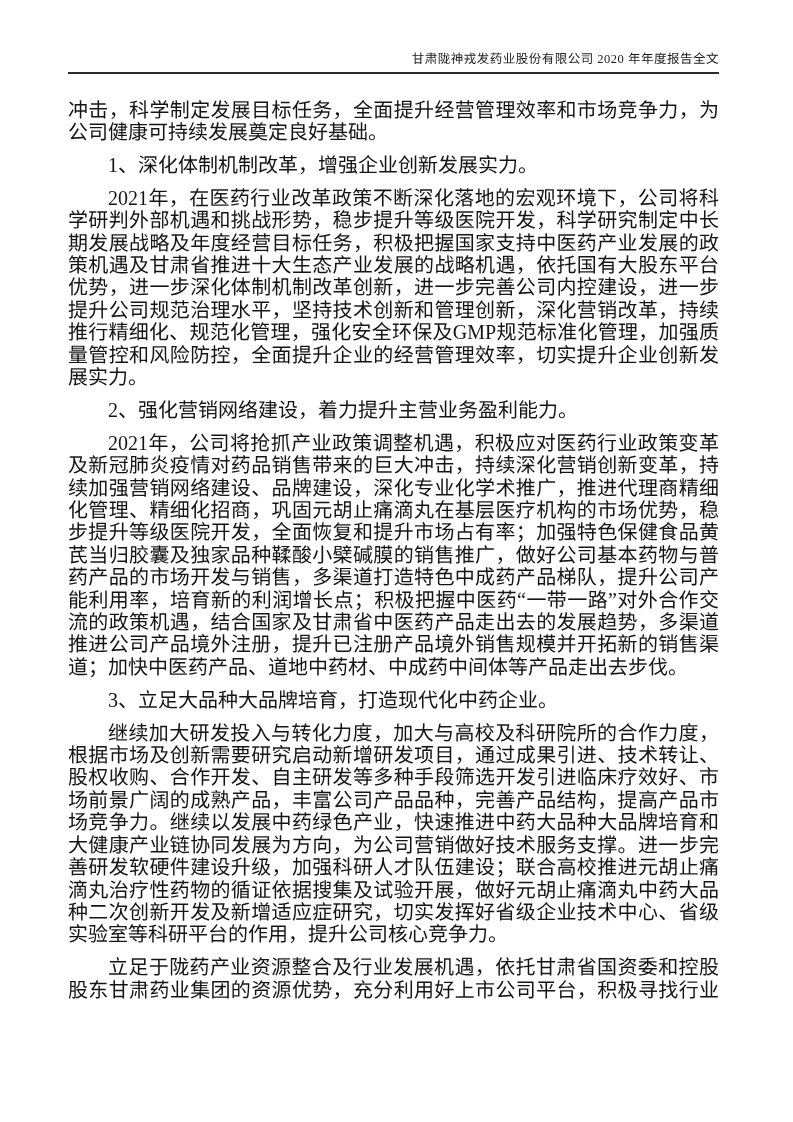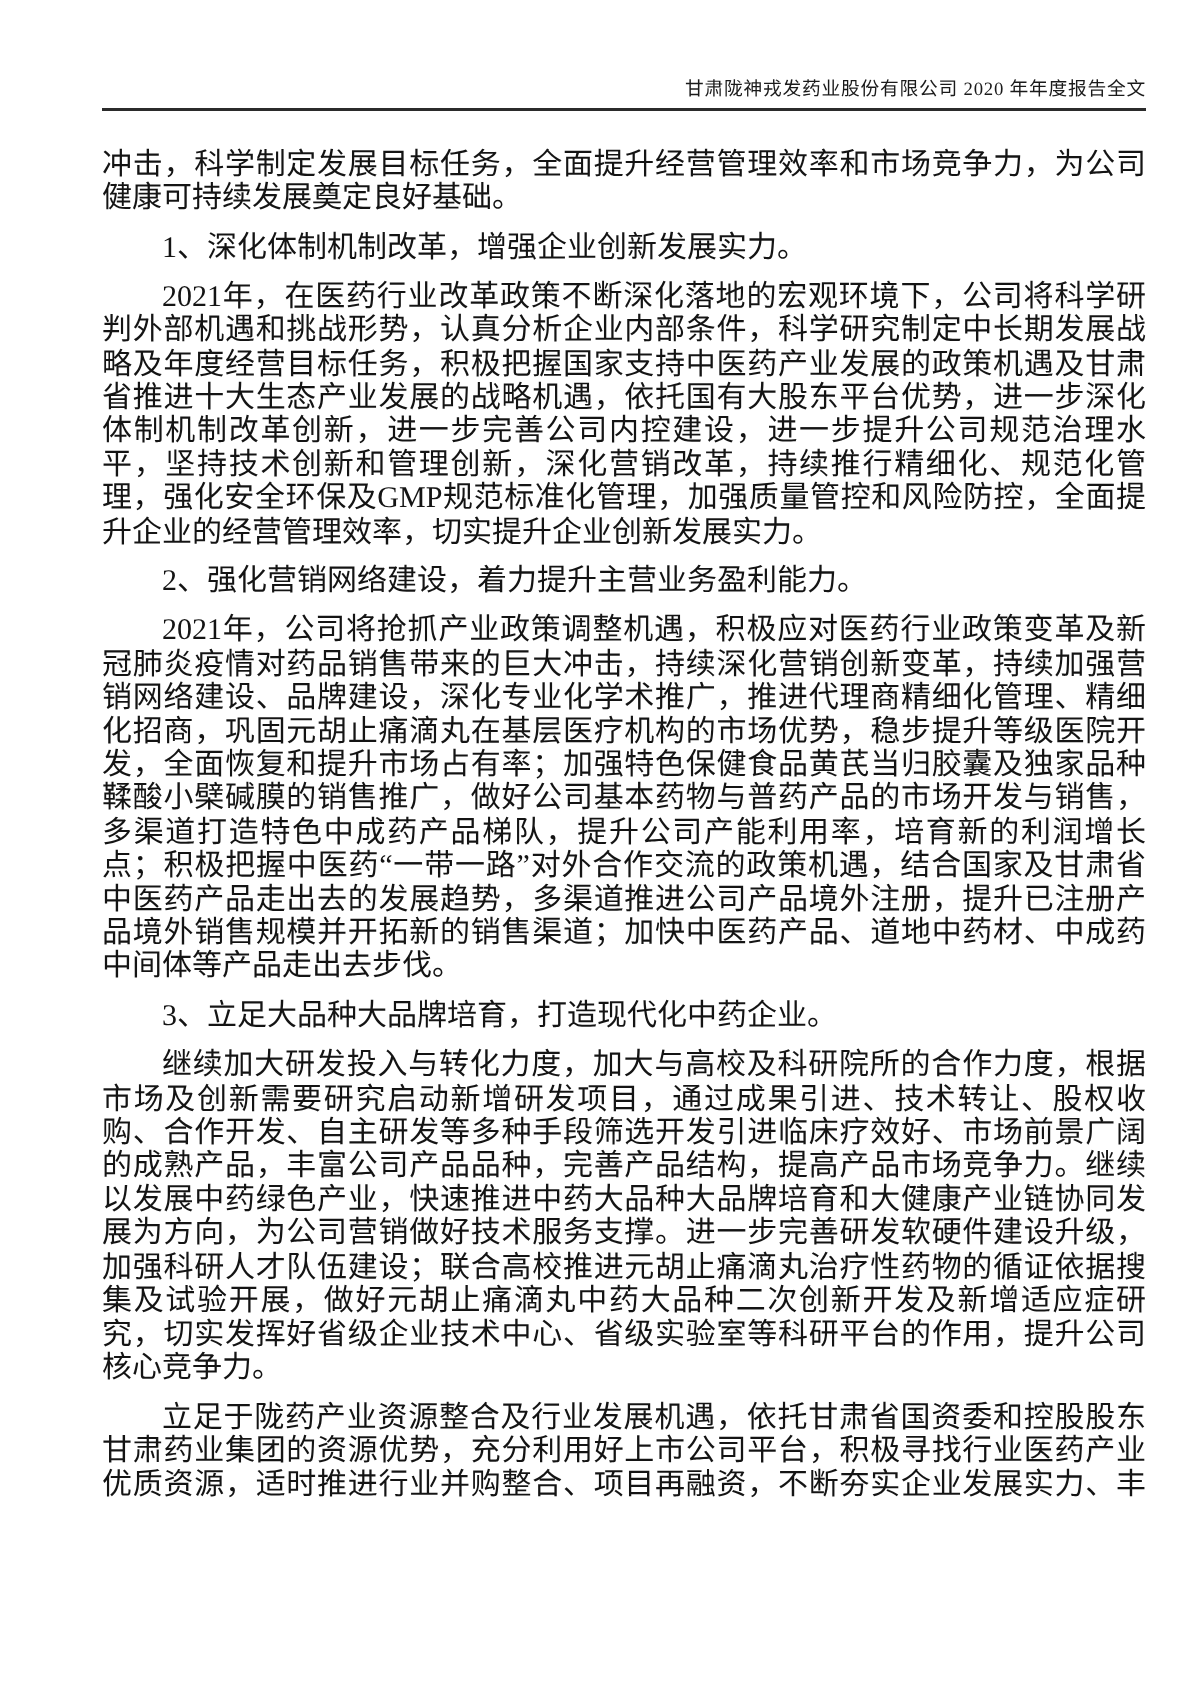--- a/index.html
+++ b/index.html
@@ -6,21 +6,21 @@
     margin: 0;
     padding: 0;
     background: #ffffff;
   }
   .page {
     position: relative;
     width: 793px;
     height: 1000px;
     background: #ffffff;
     box-sizing: border-box;
-    padding: 52px 29px 0 68px;
+    padding: 52px 74px 0 68px;
     font-family: "Liberation Serif", "DejaVu Serif", serif;
     color: #111111;
     overflow: hidden;
   }
   .report-header {
     text-align: right;
     font-size: 12.5px;
     line-height: 15px;
     letter-spacing: 0.5px;
     padding-bottom: 5px;
@@ -59,21 +59,21 @@
 
 <div class="page">
 
   <div class="report-header">甘肃陇神戎发药业股份有限公司 2020 年年度报告全文</div>
 
   <div class="content">
 
     <p class="intro">冲击，科学制定发展目标任务，全面提升经营管理效率和市场竞争力，为公司健康可持续发展奠定良好基础。</p>
 
     <p class="section-heading">1、深化体制机制改革，增强企业创新发展实力。</p>
-    <p>2021年，在医药行业改革政策不断深化落地的宏观环境下，公司将科学研判外部机遇和挑战形势，认真分析企业内部条件，科学研究制定中长期发展战略及年度经营目标任务，积极把握国家支持中医药产业发展的政策机遇及甘肃省推进十大生态产业发展的战略机遇，依托国有大股东平台优势，进一步深化体制机制改革创新，进一步完善公司内控建设，进一步提升公司规范治理水平，坚持技术创新和管理创新，深化营销改革，持续推行精细化、规范化管理，强化安全环保及GMP规范标准化管理，加强质量管控和风险防控，全面提升企业的经营管理效率，切实提升企业创新发展实力。</p>
+    <p>2021年，在医药行业改革政策不断深化落地的宏观环境下，公司将科学研判外部机遇和挑战形势，稳步提升等级医院开发，科学研究制定中长期发展战略及年度经营目标任务，积极把握国家支持中医药产业发展的政策机遇及甘肃省推进十大生态产业发展的战略机遇，依托国有大股东平台优势，进一步深化体制机制改革创新，进一步完善公司内控建设，进一步提升公司规范治理水平，坚持技术创新和管理创新，深化营销改革，持续推行精细化、规范化管理，强化安全环保及GMP规范标准化管理，加强质量管控和风险防控，全面提升企业的经营管理效率，切实提升企业创新发展实力。</p>
 
     <p class="section-heading">2、强化营销网络建设，着力提升主营业务盈利能力。</p>
     <p>2021年，公司将抢抓产业政策调整机遇，积极应对医药行业政策变革及新冠肺炎疫情对药品销售带来的巨大冲击，持续深化营销创新变革，持续加强营销网络建设、品牌建设，深化专业化学术推广，推进代理商精细化管理、精细化招商，巩固元胡止痛滴丸在基层医疗机构的市场优势，稳步提升等级医院开发，全面恢复和提升市场占有率；加强特色保健食品黄芪当归胶囊及独家品种鞣酸小檗碱膜的销售推广，做好公司基本药物与普药产品的市场开发与销售，多渠道打造特色中成药产品梯队，提升公司产能利用率，培育新的利润增长点；积极把握中医药“一带一路”对外合作交流的政策机遇，结合国家及甘肃省中医药产品走出去的发展趋势，多渠道推进公司产品境外注册，提升已注册产品境外销售规模并开拓新的销售渠道；加快中医药产品、道地中药材、中成药中间体等产品走出去步伐。</p>
 
     <p class="section-heading">3、立足大品种大品牌培育，打造现代化中药企业。</p>
     <p>继续加大研发投入与转化力度，加大与高校及科研院所的合作力度，根据市场及创新需要研究启动新增研发项目，通过成果引进、技术转让、股权收购、合作开发、自主研发等多种手段筛选开发引进临床疗效好、市场前景广阔的成熟产品，丰富公司产品品种，完善产品结构，提高产品市场竞争力。继续以发展中药绿色产业，快速推进中药大品种大品牌培育和大健康产业链协同发展为方向，为公司营销做好技术服务支撑。进一步完善研发软硬件建设升级，加强科研人才队伍建设；联合高校推进元胡止痛滴丸治疗性药物的循证依据搜集及试验开展，做好元胡止痛滴丸中药大品种二次创新开发及新增适应症研究，切实发挥好省级企业技术中心、省级实验室等科研平台的作用，提升公司核心竞争力。</p>
 
     <p>立足于陇药产业资源整合及行业发展机遇，依托甘肃省国资委和控股股东甘肃药业集团的资源优势，充分利用好上市公司平台，积极寻找行业医药产业优质资源，适时推进行业并购整合、项目再融资，不断夯实企业发展实力、丰富公司产品品种，在原药材规范种植、中药材加工提取、医药商贸物流平台打造等方面积极延伸，培育新的增长点；以外延式发展提升公司整体规模、盈利能力和抗风险能力，为公司可持续发展奠定基础。</p>
 
     <p class="section-heading">7、强化党建与作风建设，实现与企业文化良好融合。</p>

